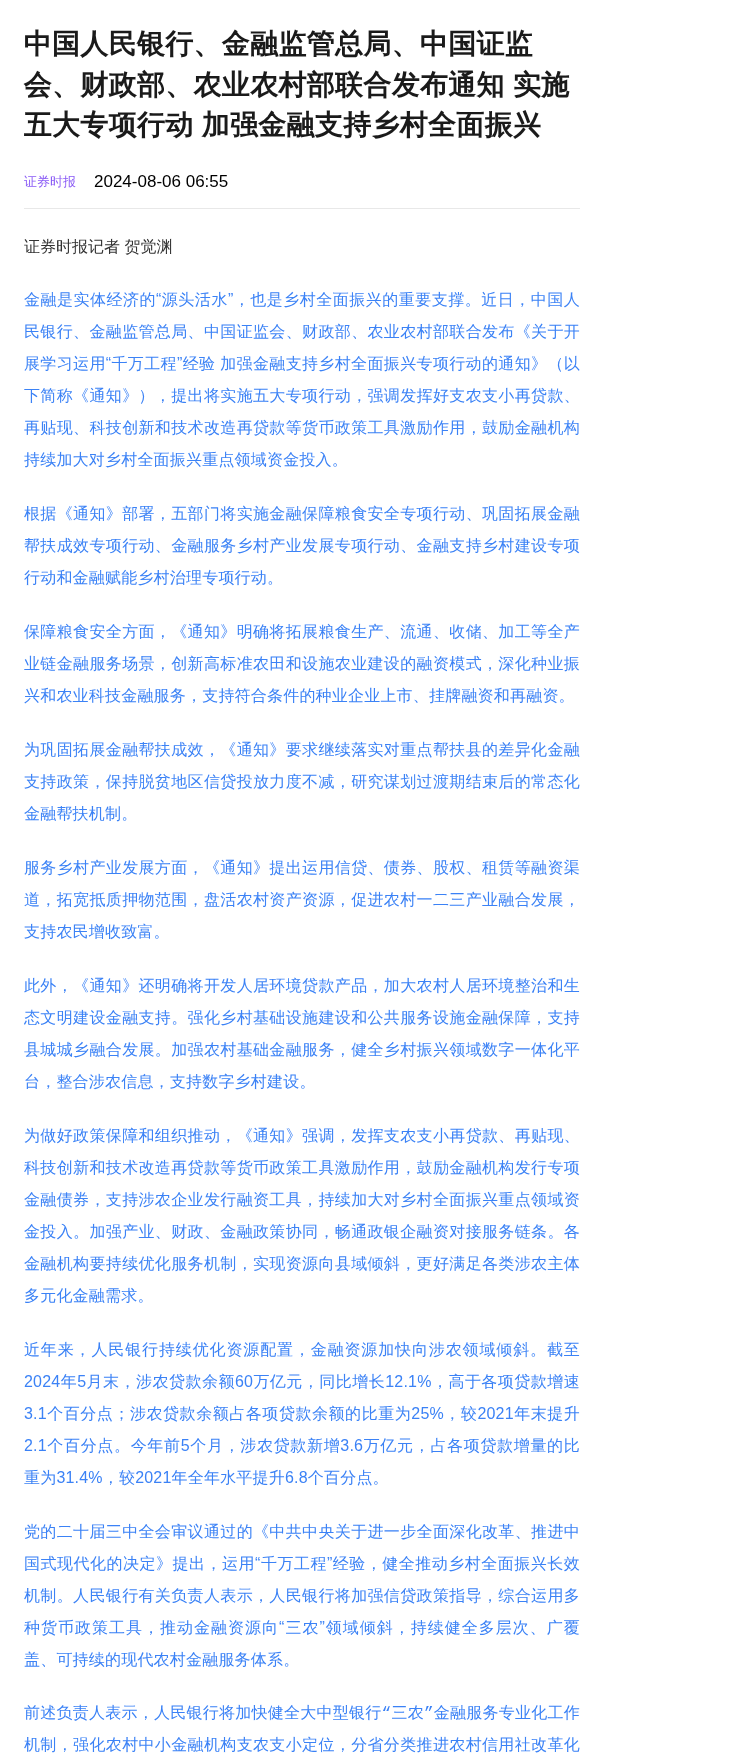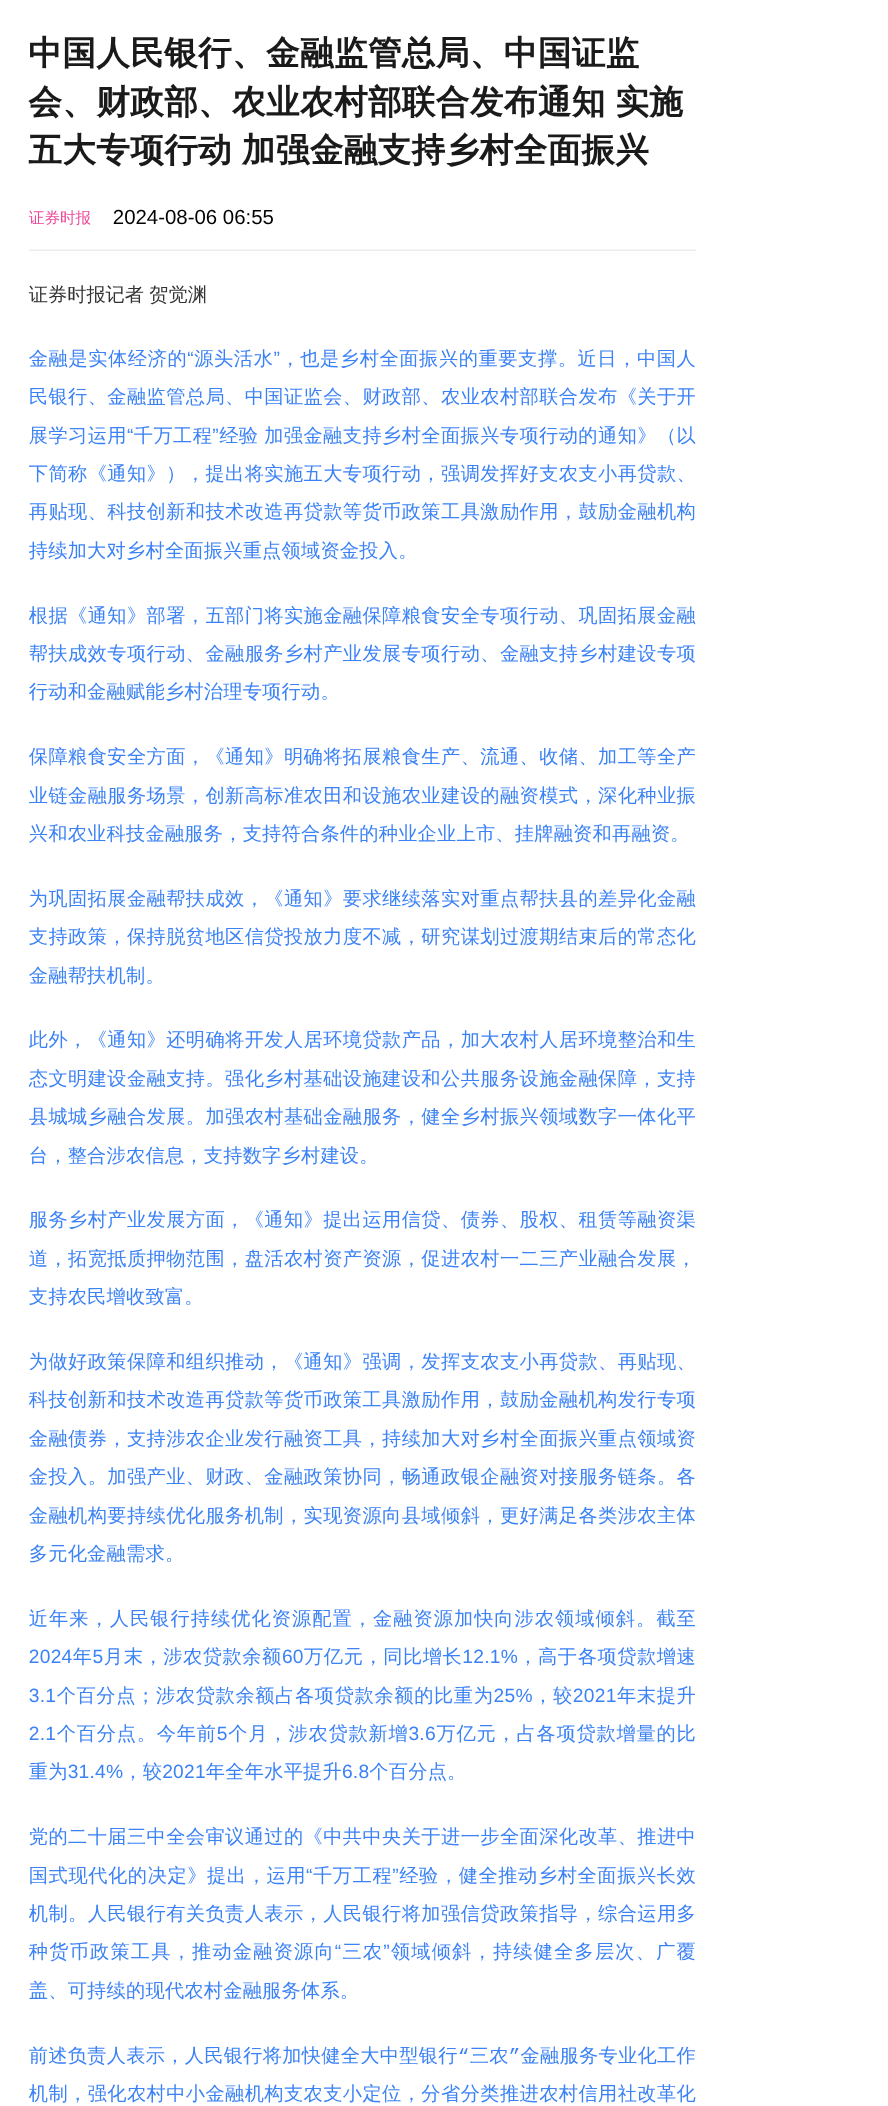--- a/index.html
+++ b/index.html
@@ -27,21 +27,21 @@
     margin: 0 0 26px 0;
   }
   .meta-row {
     display: flex;
     align-items: center;
     gap: 18px;
     margin-bottom: 8px;
   }
   .meta-source {
     font-size: 13px;
-    color: #ec4899;
+    color: #8b5cf6;
   }
   .meta-time {
     font-size: 17px;
     color: #000000;
   }
   .divider {
     border: none;
     border-top: 1px solid #e8e8e8;
     margin: 16px 0 24px 0;
   }
@@ -78,21 +78,21 @@
 
   <hr class="divider">
 
   <p class="byline">证券时报记者 贺觉渊</p>
 
   <div class="body-text">
     <p>金融是实体经济的“源头活水”，也是乡村全面振兴的重要支撑。近日，中国人民银行、金融监管总局、中国证监会、财政部、农业农村部联合发布《关于开展学习运用“千万工程”经验 加强金融支持乡村全面振兴专项行动的通知》（以下简称《通知》），提出将实施五大专项行动，强调发挥好支农支小再贷款、再贴现、科技创新和技术改造再贷款等货币政策工具激励作用，鼓励金融机构持续加大对乡村全面振兴重点领域资金投入。</p>
     <p>根据《通知》部署，五部门将实施金融保障粮食安全专项行动、巩固拓展金融帮扶成效专项行动、金融服务乡村产业发展专项行动、金融支持乡村建设专项行动和金融赋能乡村治理专项行动。</p>
     <p>保障粮食安全方面，《通知》明确将拓展粮食生产、流通、收储、加工等全产业链金融服务场景，创新高标准农田和设施农业建设的融资模式，深化种业振兴和农业科技金融服务，支持符合条件的种业企业上市、挂牌融资和再融资。</p>
     <p>为巩固拓展金融帮扶成效，《通知》要求继续落实对重点帮扶县的差异化金融支持政策，保持脱贫地区信贷投放力度不减，研究谋划过渡期结束后的常态化金融帮扶机制。</p>
+    <p>服务乡村产业发展方面，《通知》提出运用信贷、债券、股权、租赁等融资渠道，拓宽抵质押物范围，盘活农村资产资源，促进农村一二三产业融合发展，支持农民增收致富。</p>
     <p>此外，《通知》还明确将开发人居环境贷款产品，加大农村人居环境整治和生态文明建设金融支持。强化乡村基础设施建设和公共服务设施金融保障，支持县城城乡融合发展。加强农村基础金融服务，健全乡村振兴领域数字一体化平台，整合涉农信息，支持数字乡村建设。</p>
-    <p>服务乡村产业发展方面，《通知》提出运用信贷、债券、股权、租赁等融资渠道，拓宽抵质押物范围，盘活农村资产资源，促进农村一二三产业融合发展，支持农民增收致富。</p>
     <p>为做好政策保障和组织推动，《通知》强调，发挥支农支小再贷款、再贴现、科技创新和技术改造再贷款等货币政策工具激励作用，鼓励金融机构发行专项金融债券，支持涉农企业发行融资工具，持续加大对乡村全面振兴重点领域资金投入。加强产业、财政、金融政策协同，畅通政银企融资对接服务链条。各金融机构要持续优化服务机制，实现资源向县域倾斜，更好满足各类涉农主体多元化金融需求。</p>
     <p>近年来，人民银行持续优化资源配置，金融资源加快向涉农领域倾斜。截至2024年5月末，涉农贷款余额60万亿元，同比增长12.1%，高于各项贷款增速3.1个百分点；涉农贷款余额占各项贷款余额的比重为25%，较2021年末提升2.1个百分点。今年前5个月，涉农贷款新增3.6万亿元，占各项贷款增量的比重为31.4%，较2021年全年水平提升6.8个百分点。</p>
     <p>党的二十届三中全会审议通过的《中共中央关于进一步全面深化改革、推进中国式现代化的决定》提出，运用“千万工程”经验，健全推动乡村全面振兴长效机制。人民银行有关负责人表示，人民银行将加强信贷政策指导，综合运用多种货币政策工具，推动金融资源向“三农”领域倾斜，持续健全多层次、广覆盖、可持续的现代农村金融服务体系。</p>
     <p>前述负责人表示，人民银行将加快健全大中型银行“三农”金融服务专业化工作机制，强化农村中小金融机构支农支小定位，分省分类推进农村信用社改革化险；加大再贷款再贴现、差别化存款准备金率等货币政策工具运用，引导金融机构扩大乡村振兴信贷投放；聚焦粮食安全、种业振兴、乡村产业发展等重点领域，新型农业经营主体、新市民、脱贫人口等重点群体，强化金融资源倾斜，丰富金融服务场景供给；健全长效机制，鼓励金融机构单设服务通道、单授审批权限、单独资金定价，提高涉农主体融资服务可得性和适配性。</p>
   </div>
 
 </div>
 
 </body></html>

